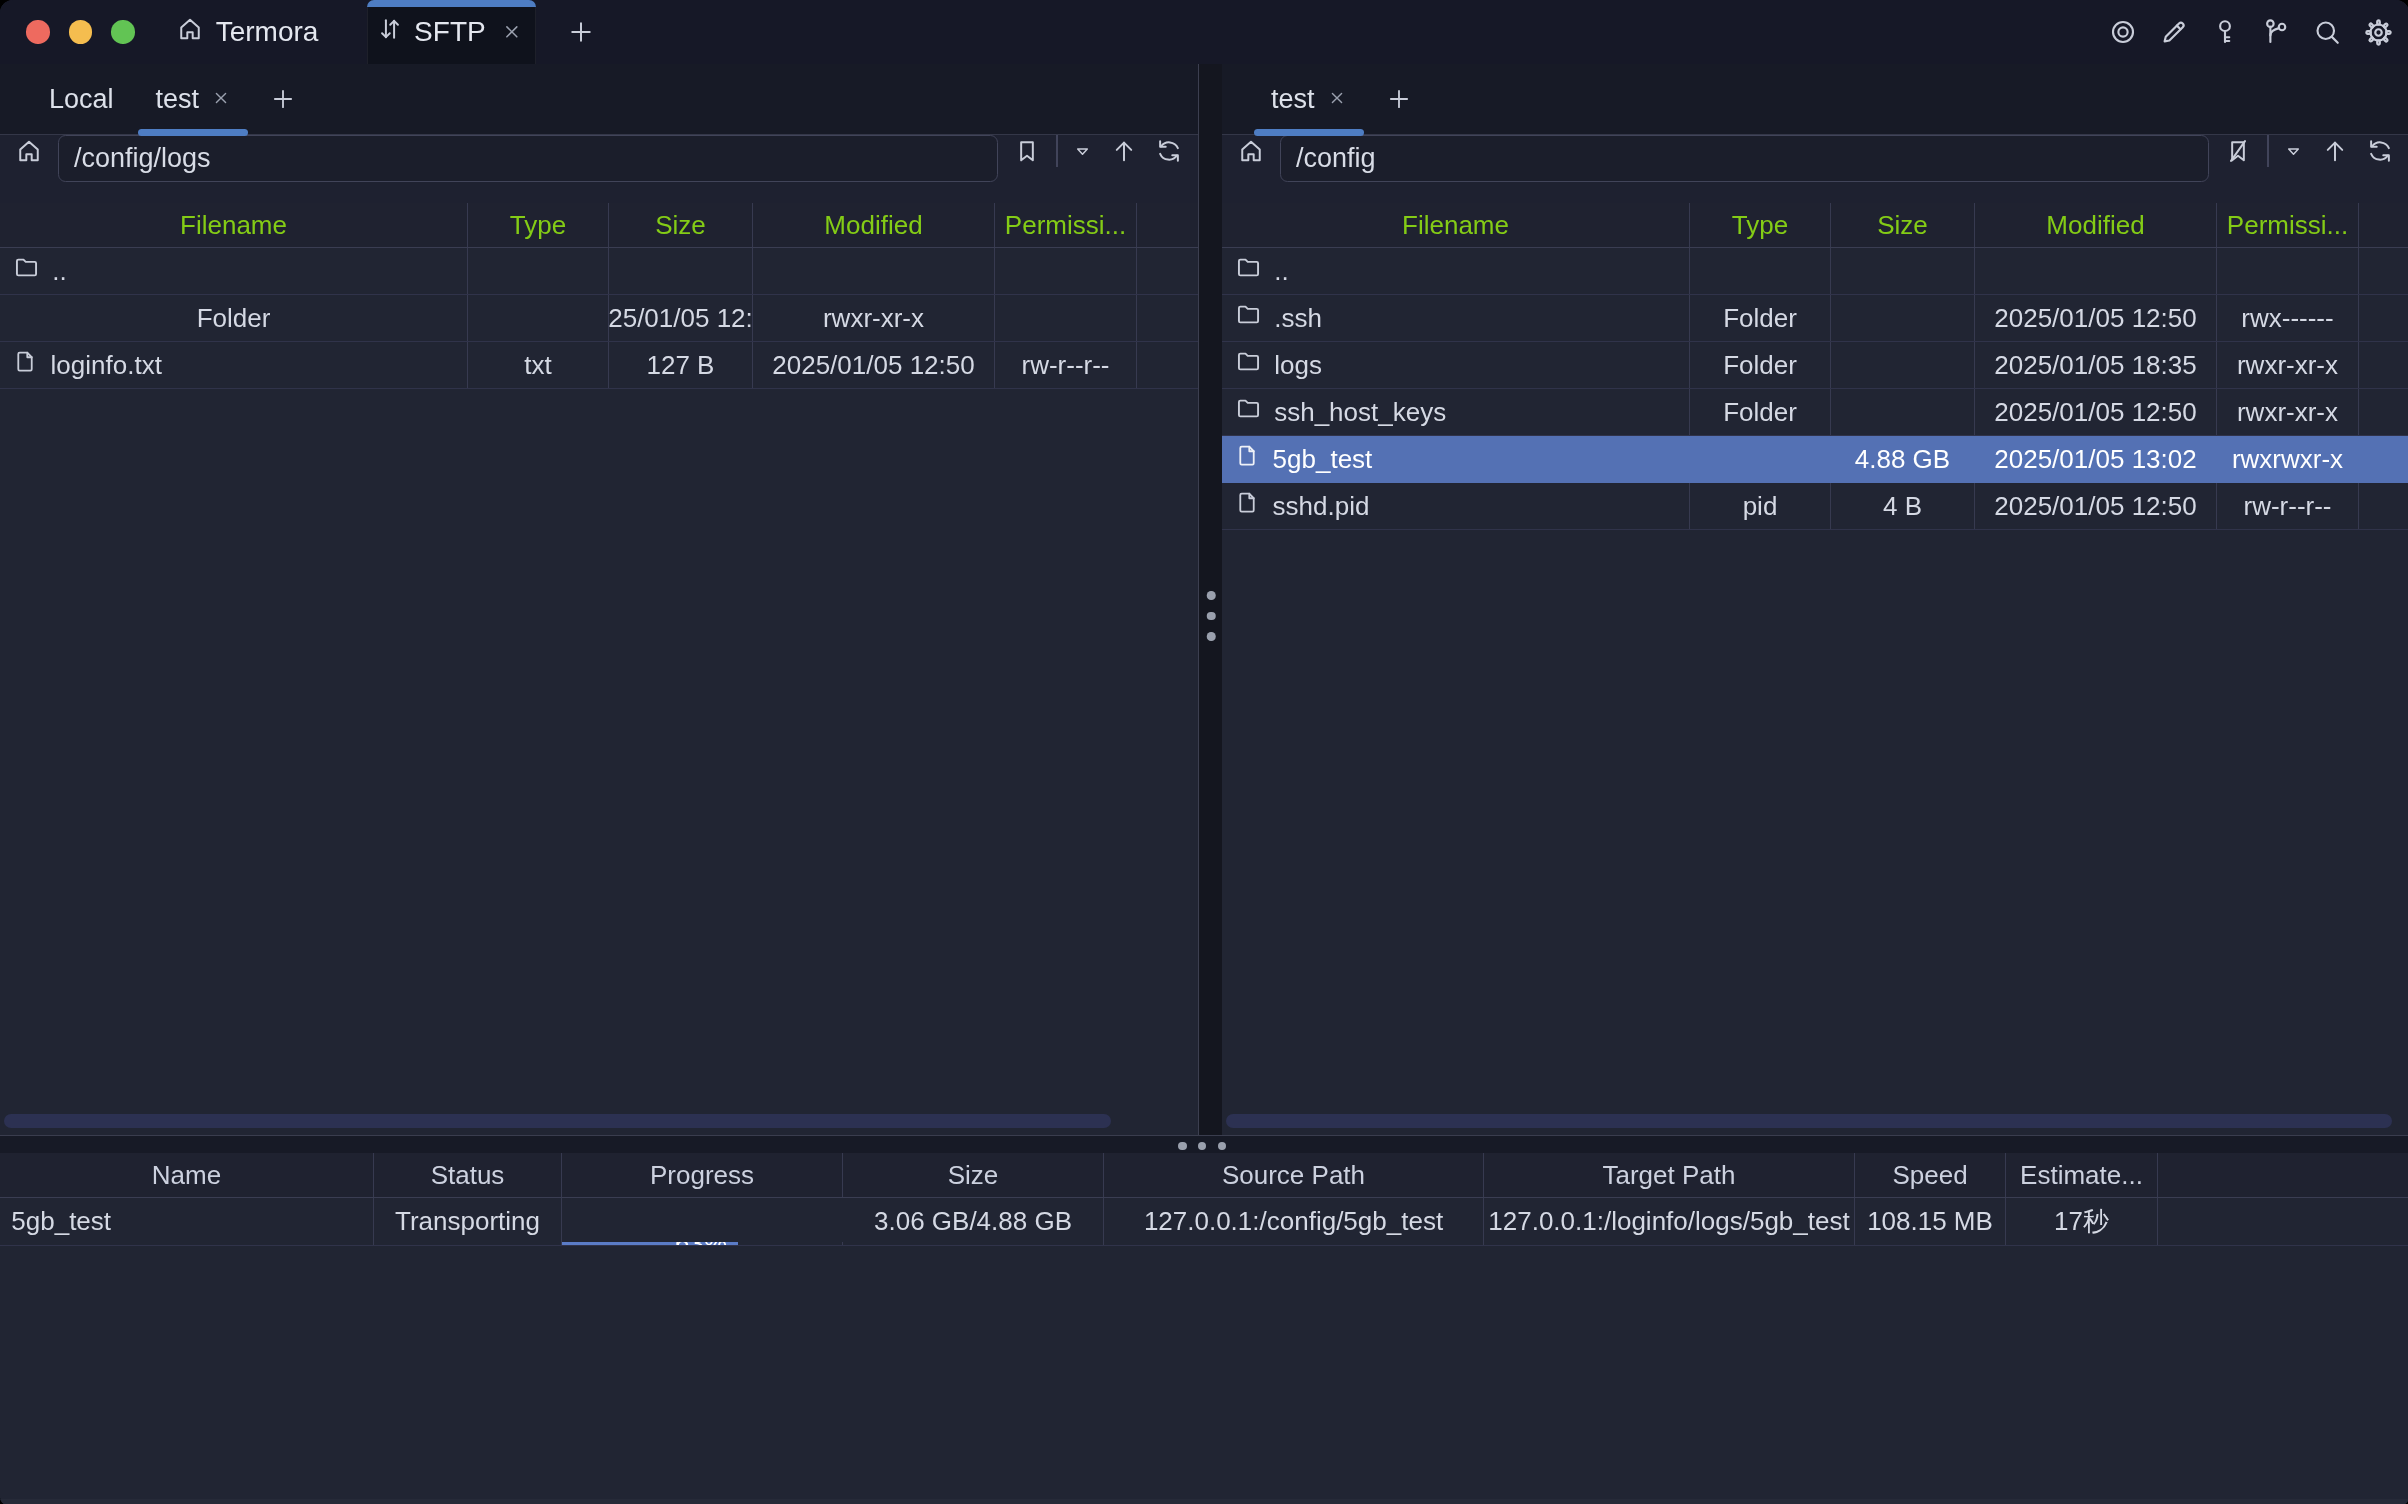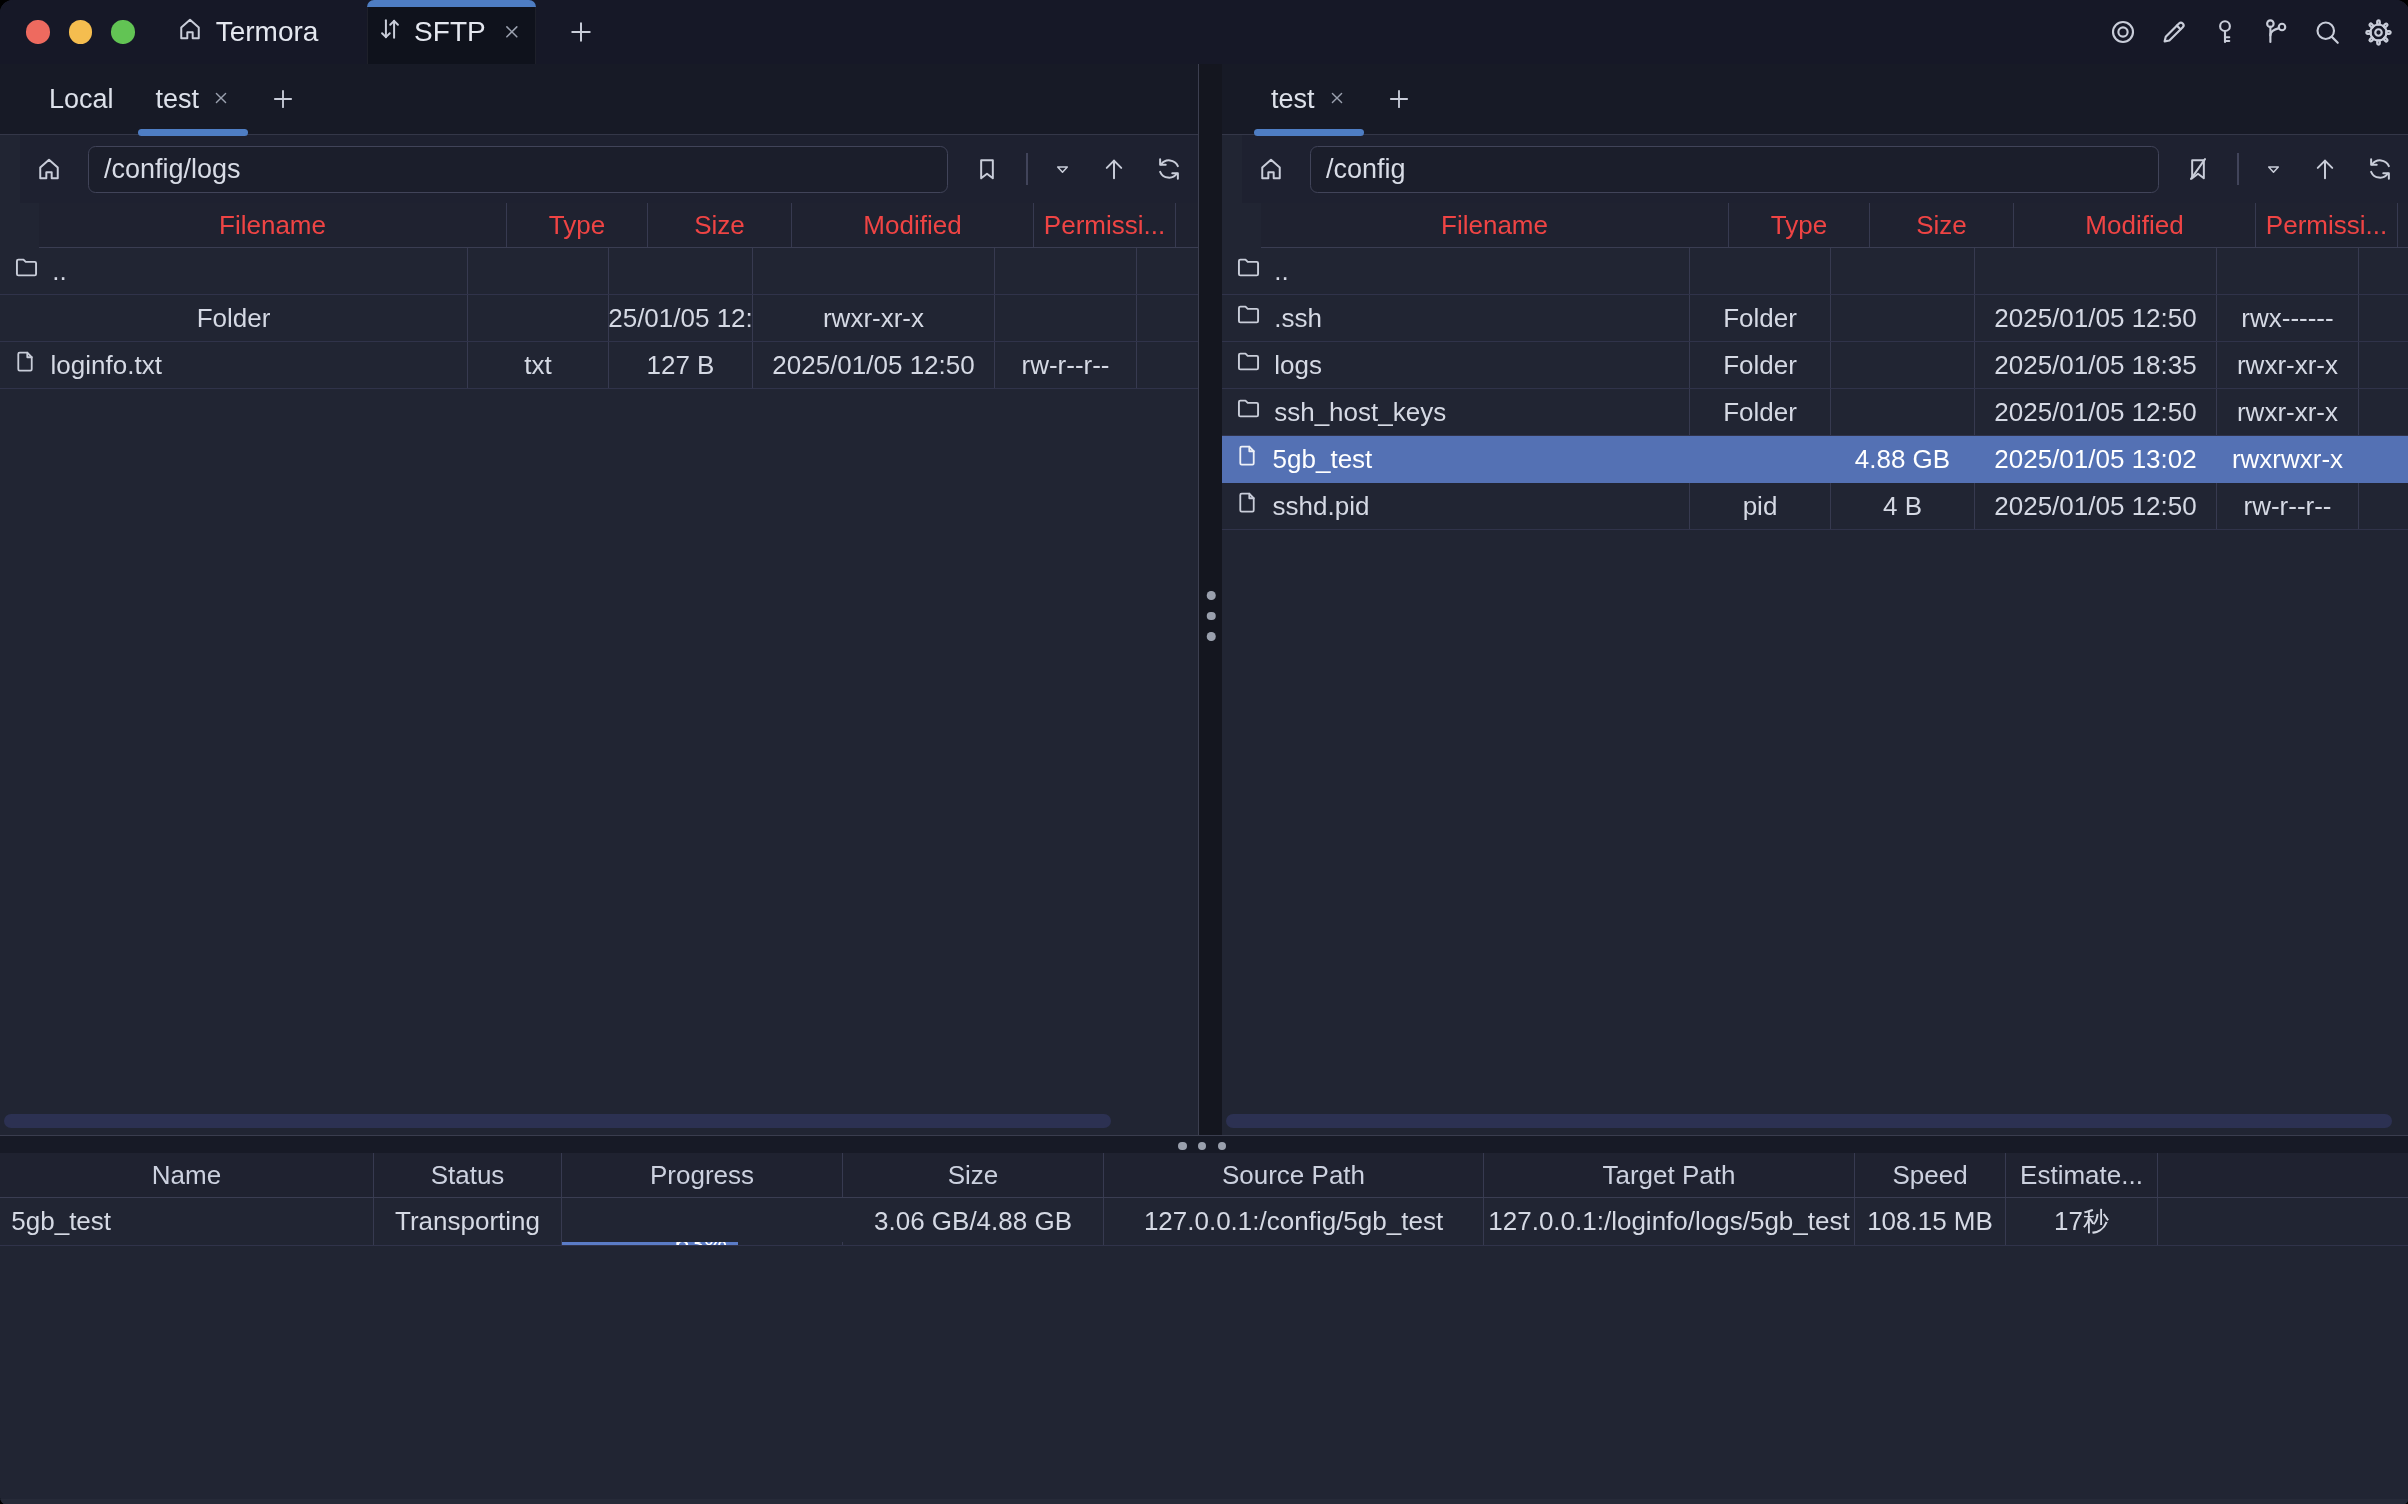--- a/index.html
+++ b/index.html
@@ -29,28 +29,28 @@
   .vdivider{position:absolute;top:64px;bottom:370px;left:1198px;width:24.5px;background:#14161f;
             border-left:1.9px solid #3c3f50;border-right:1.9px solid #3c3f50;}
   .vdivider .dots{position:absolute;left:50%;top:527px;transform:translateX(-50%);display:flex;flex-direction:column;gap:12.2px;}
   .dot{width:8.5px;height:8.5px;border-radius:50%;background:#9aa0ad;}
 
   .ptabs{height:71px;background:#171a26;border-bottom:1.9px solid #343748;display:flex;align-items:center;padding-left:28px;box-sizing:border-box;}
   .ptab{position:relative;height:100%;display:flex;align-items:center;gap:12.2px;padding:0 21px;font-size:27px;color:#dde1ea;cursor:pointer;}
   .ptab.active::after{content:"";position:absolute;left:3.8px;right:3.8px;bottom:-1.9px;height:6.6px;background:#4e7dc3;border-radius:3.8px;}
   .ptab-plus{width:51px;height:100%;display:flex;align-items:center;justify-content:center;margin-left:5.6px;}
 
-  .pathrow{height:68px;background:#1e2130;display:flex;align-items:center;padding:0 13px;box-sizing:border-box;gap:23px;margin-left:20px;}
+  .pathrow{height:68px;background:#1e2130;display:flex;align-items:flex-start;padding:0 13px;box-sizing:border-box;gap:13px;}
   .path-input{flex:1;height:45px;background:#1b1e2b;border:1.9px solid #414459;border-radius:7.5px;color:#d8dce6;
               font-size:27px;padding:0 15px;outline:none;font-family:inherit;min-width:0;}
   .pr-sep{width:1.9px;height:32px;background:#41445a;}
   .pr-caret{width:24.5px;}
 
   .fgrid{display:grid;grid-template-columns:468px 141px 144px 242px 142px 207px;}
-  .fhead{height:44px;background:#1f2230;border-bottom:1.9px solid #3a3d52;color:#ef4444;margin-left:39px;}
+  .fhead{height:44px;background:#1f2230;border-bottom:1.9px solid #3a3d52;color:#84cc16;}
   .fhead .c{font-size:26px;}
   .frow{height:46px;border-bottom:1.9px solid #30334a;cursor:default;}
   .c{display:flex;align-items:center;justify-content:center;border-right:1.9px solid #373a50;
      overflow:hidden;white-space:nowrap;box-sizing:border-box;}
   .c-name{justify-content:flex-start;padding-left:13px;gap:12.2px;}
   .frow.selected{background:#5471b4;color:#fff;border-bottom-color:#5471b4;}
   .frow.selected .c{border-right-color:transparent;}
   .frow.selected svg.ic{stroke:#eef1f7;}
 
   .hscroll{position:absolute;bottom:6.6px;height:14px;border-radius:7.5px;background:#2c3152;}

